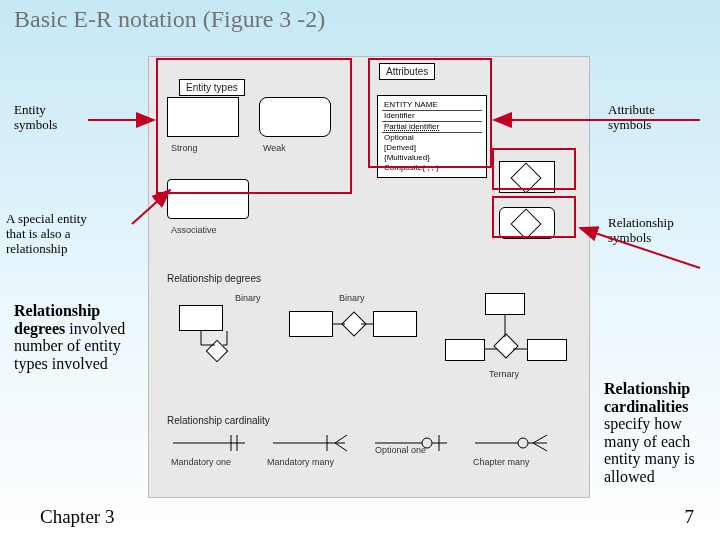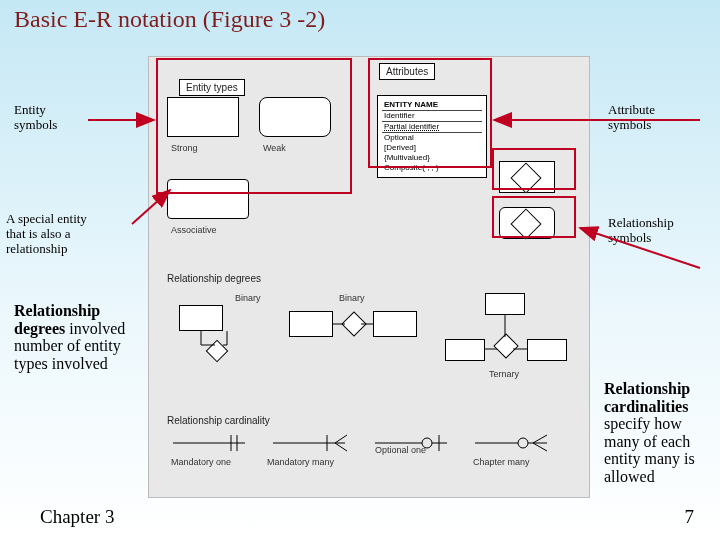--- a/index.html
+++ b/index.html
@@ -2,21 +2,21 @@
 <html><head>
 <meta charset="utf-8">
 <style>
   html,body{margin:0;padding:0}
   body{
     width:720px;height:540px;
     background:linear-gradient(to bottom,#c5e8f5 0%,#eaf7fc 55%,#ffffff 100%);
     font-family:"Times New Roman",Times,serif;
     position:relative;overflow:hidden;
   }
-  .title{position:absolute;left:14px;top:6px;font-size:24px;color:#7f1d1d}
+  .title{position:absolute;left:14px;top:6px;font-size:24px;color:#737373}
   .side-label{position:absolute;font-size:13px;line-height:1.15}
   .side-small{position:absolute;font-size:16px;line-height:1.1}
   .panel{position:absolute;left:148px;top:56px;width:440px;height:440px;
     background:#e8e8e8;border:1px solid #bbb}
   .hdr{position:absolute;font:10px Arial,Helvetica,sans-serif;color:#222;
     background:#fff;border:1px solid #000;padding:2px 6px}
   .hdr.plain{background:transparent;border:none;padding:0}
   .ebox{position:absolute;background:#fff;border:1px solid #000;
     font:9px Arial,Helvetica,sans-serif;box-sizing:border-box;
     display:flex;align-items:center;justify-content:center}
@@ -66,21 +66,21 @@
   <div class="ebox" style="left:18px;top:40px;width:72px;height:40px"></div>
   <div class="card-lbl" style="left:22px;top:86px">Strong</div>
   <div class="ebox" style="left:110px;top:40px;width:72px;height:40px;border-radius:8px"></div>
   <div class="card-lbl" style="left:114px;top:86px">Weak</div>
   <div class="ebox assoc" style="left:18px;top:122px;width:82px;height:40px;display:block">
     <div class="dia" style="position:absolute;left:31px;top:10px;width:18px;height:18px;border:none;background:transparent"></div>
   </div>
   <div class="card-lbl" style="left:22px;top:168px">Associative</div>
 
   <div class="attr" style="left:228px;top:38px;width:110px">
-    <div class="row" style="font-weight:bold">ENTITY NAME</div>
+    <div class="row" style="font-weight:normal">ENTITY NAME</div>
     <div class="row" style="">Identifier</div>
     <div class="row" style="text-decoration:underline dotted">Partial identifier</div>
     <div class="row nb">Optional</div>
     <div class="row nb">[Derived]</div>
     <div class="row nb">{Multivalued}</div>
     <div class="row nb">Composite( , , )</div>
   </div>
 
   <div class="wbox" style="left:350px;top:104px;width:56px;height:32px"></div>
   <div class="dia" style="left:366px;top:110px"></div>

